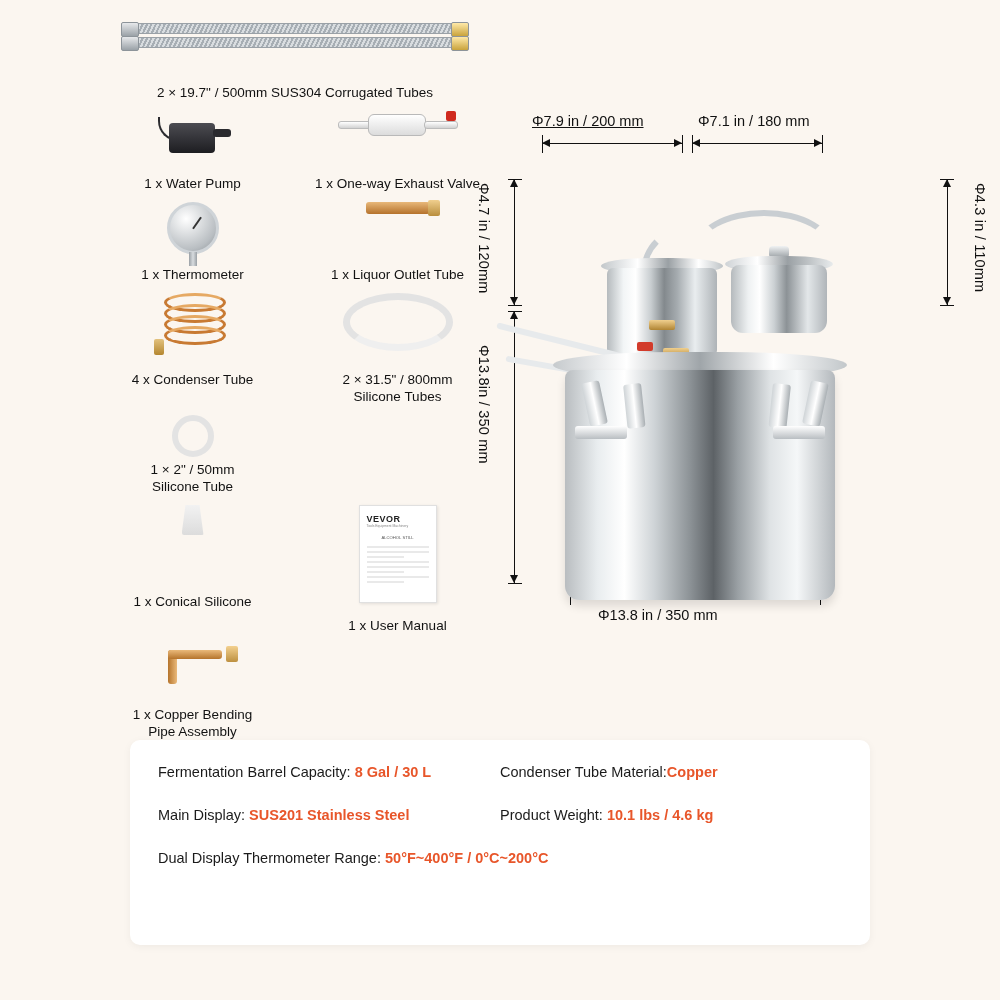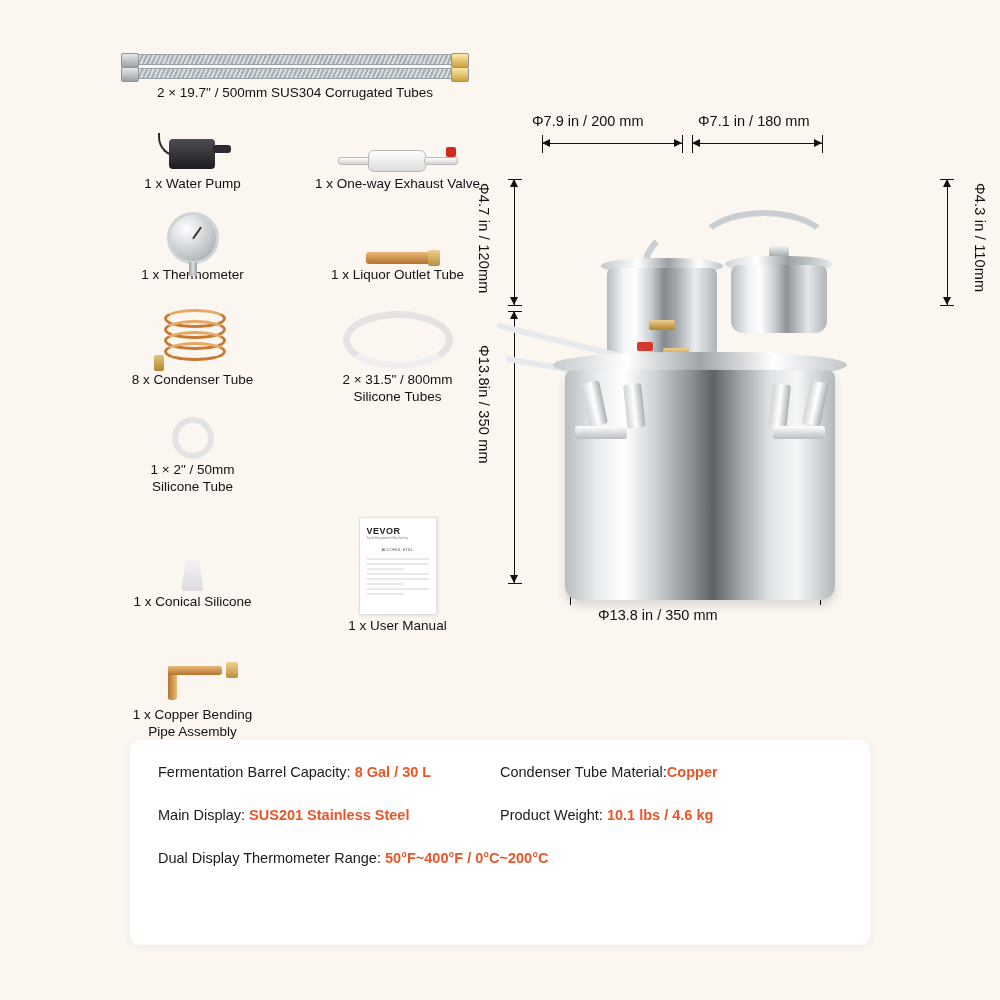--- a/index.html
+++ b/index.html
@@ -36,21 +36,21 @@
   .acc-cell {
     width: 50%;
     text-align: center;
     box-sizing: border-box;
     padding: 0 4px;
   }
   .acc-cell.full { width: 100%; }
   .acc-art {
     height: 62px;
     display: flex;
-    align-items: flex-end;
+    align-items: flex-start;
     justify-content: center;
     position: relative;
   }
   .acc-label {
     font-size: 13.5px;
     line-height: 17px;
     color: #121212;
     margin-top: 2px;
     margin-bottom: 10px;
   }
@@ -482,21 +482,21 @@
       <div class="acc-cell">
         <div class="acc-art" style="height:76px">
           <div class="coil">
             <i style="top:0"></i>
               <i style="top:11px"></i>
               <i style="top:22px"></i>
               <i style="top:33px"></i>
             <b></b>
           </div>
         </div>
-        <div class="acc-label">8 x Condenser Tube</div>
+        <div class="acc-label">4 x Condenser Tube</div>
       </div>
       <div class="acc-cell">
         <div class="acc-art" style="height:76px">
           <div class="sil-loop"></div>
         </div>
         <div class="acc-label" style="white-space:pre-line">2 × 31.5" / 800mm
 Silicone Tubes</div>
       </div>
     </div>
 
@@ -549,21 +549,21 @@
         <div class="acc-label" style="white-space:pre-line">1 x Copper Bending
 Pipe Assembly</div>
       </div>
       <div class="acc-cell"></div>
     </div>
 
   </div>
 
   <div class="product">
 
-    <div class="dim-text" style="position:absolute;left:62px;top:18px;">Φ7.9 in / 200 mm</div>
+    <div class="dim-text" style="position:absolute;left:62px;top:18px;text-decoration:underline;">Φ7.9 in / 200 mm</div>
     <div class="dim-text" style="position:absolute;left:228px;top:18px;">Φ7.1 in / 180 mm</div>
 
     <div class="dim-h" style="left:72px;top:48px;width:140px;"></div>
     <div class="dim-h" style="left:222px;top:48px;width:130px;"></div>
     <div class="tick" style="left:72px;top:40px;height:18px;"></div>
     <div class="tick" style="left:212px;top:40px;height:18px;"></div>
     <div class="tick" style="left:222px;top:40px;height:18px;"></div>
     <div class="tick" style="left:352px;top:40px;height:18px;"></div>
 
     <div class="vlabel" style="left:6px;top:88px;">Φ4.7 in / 120mm</div>

